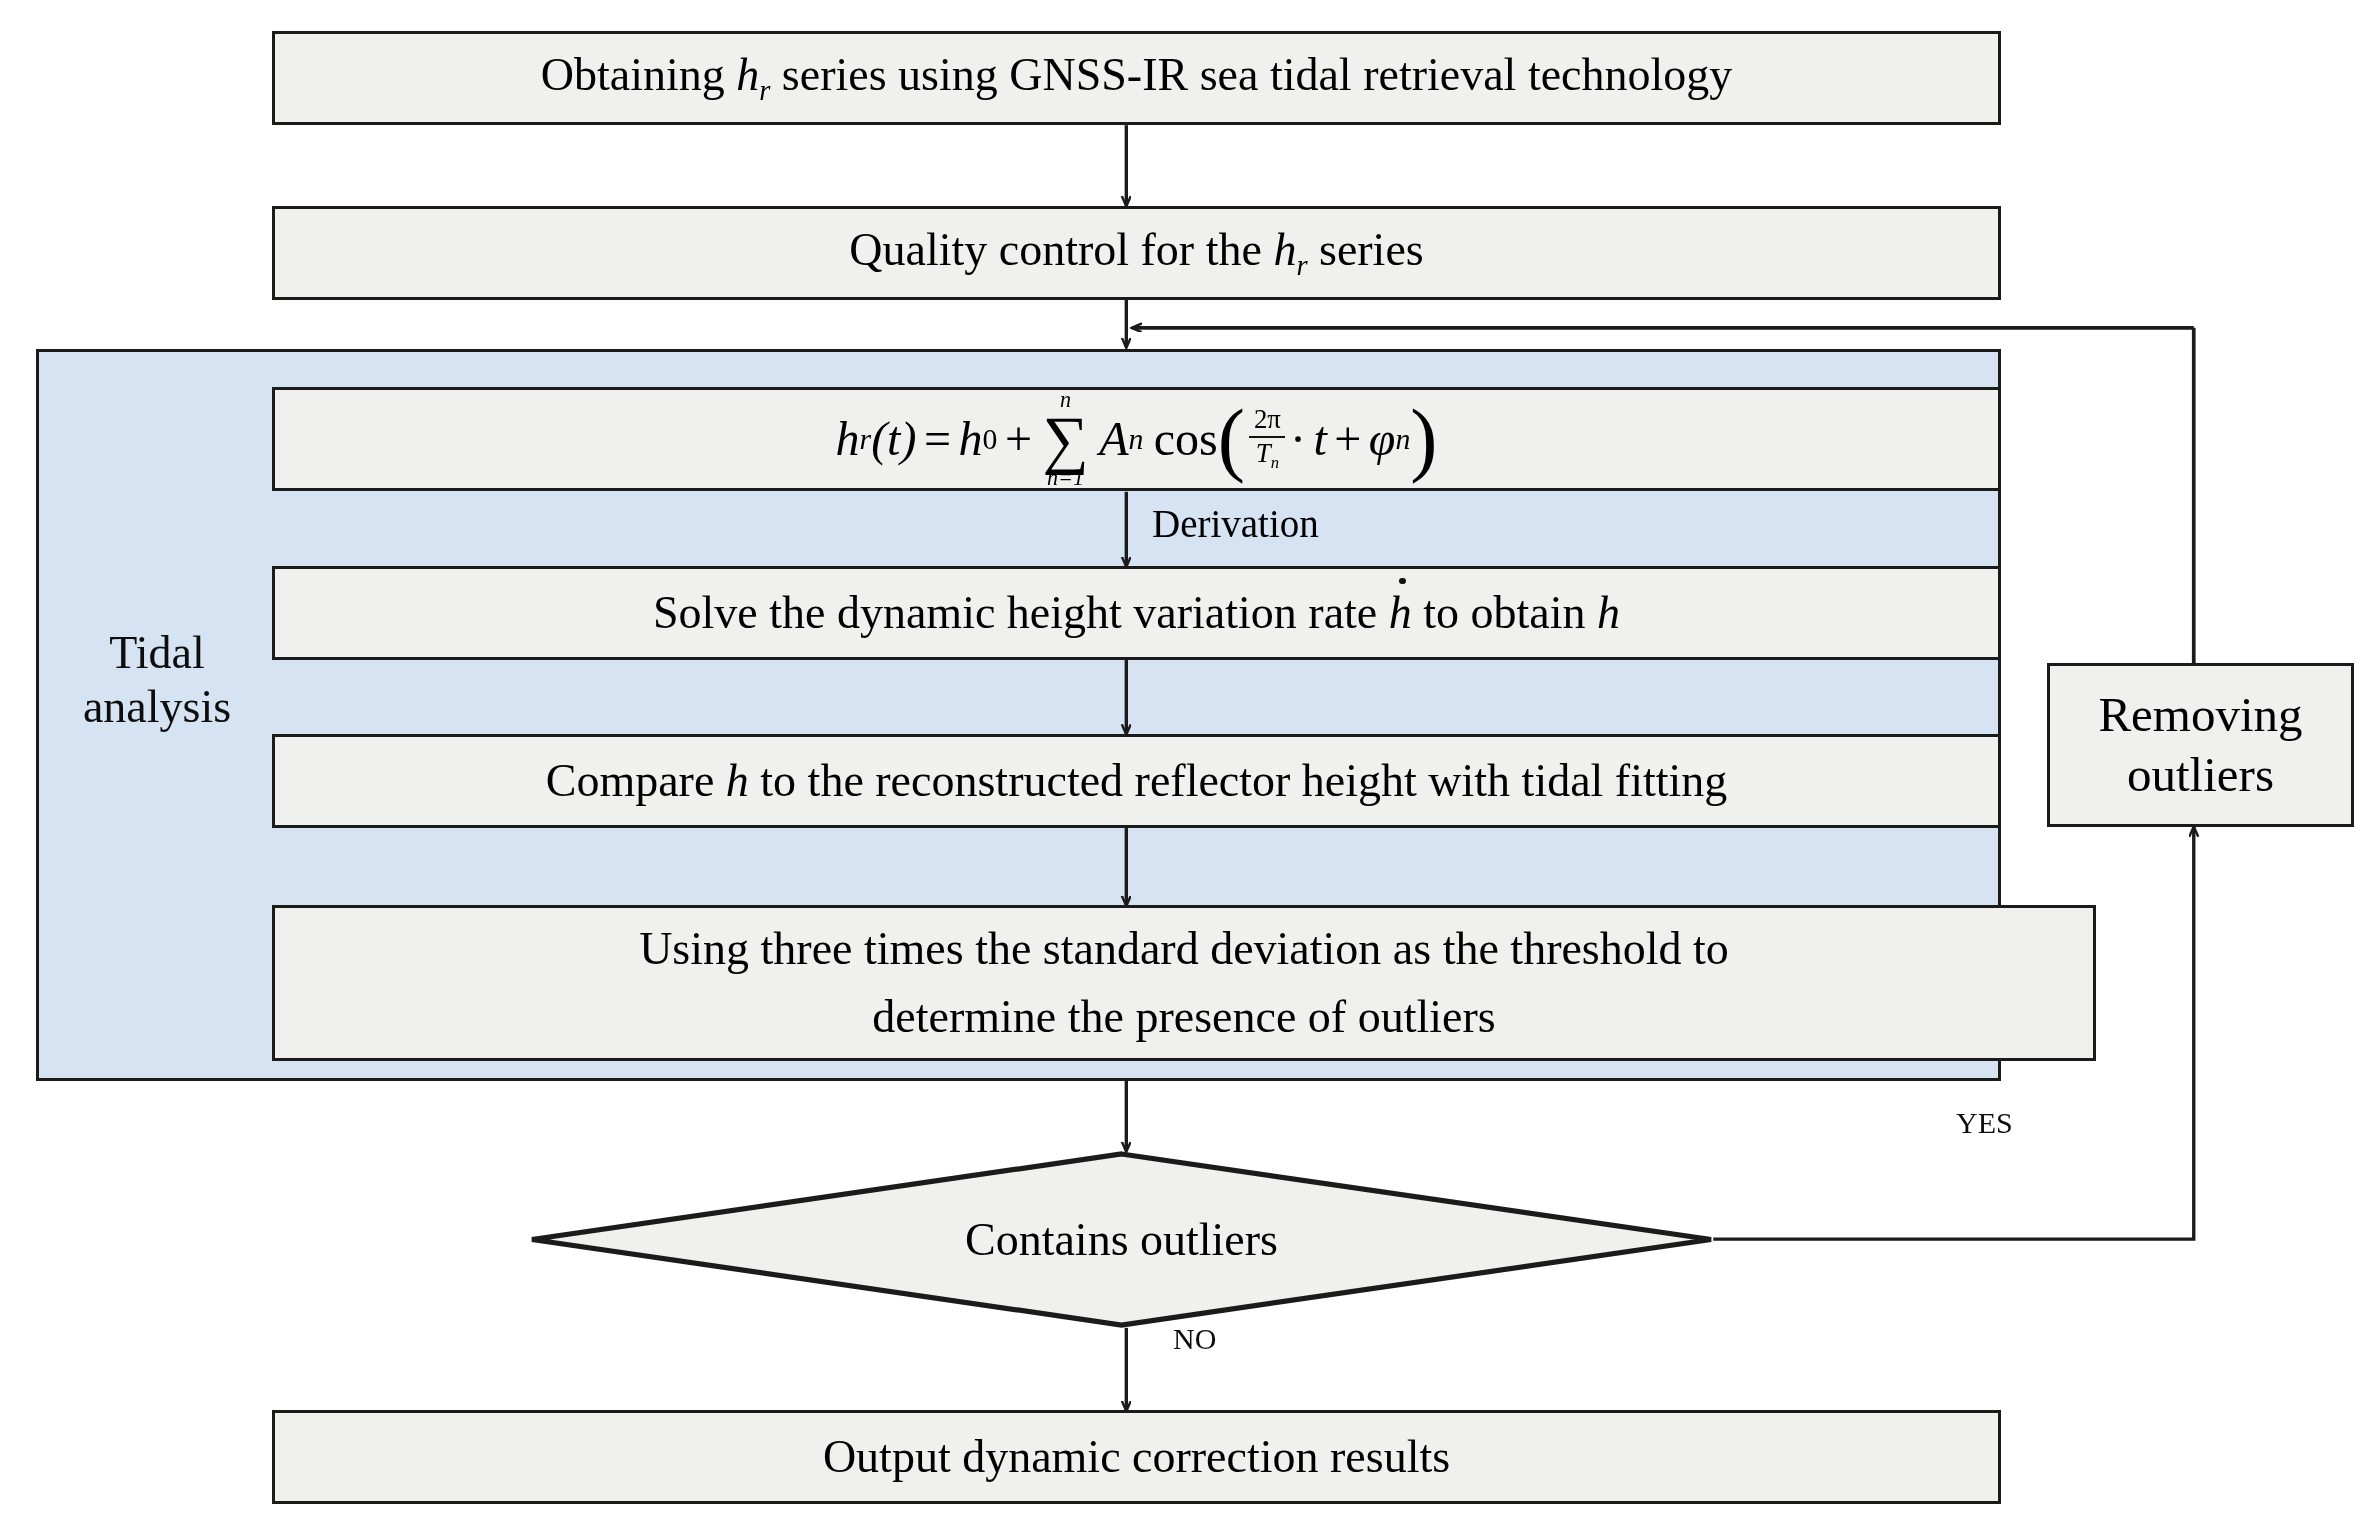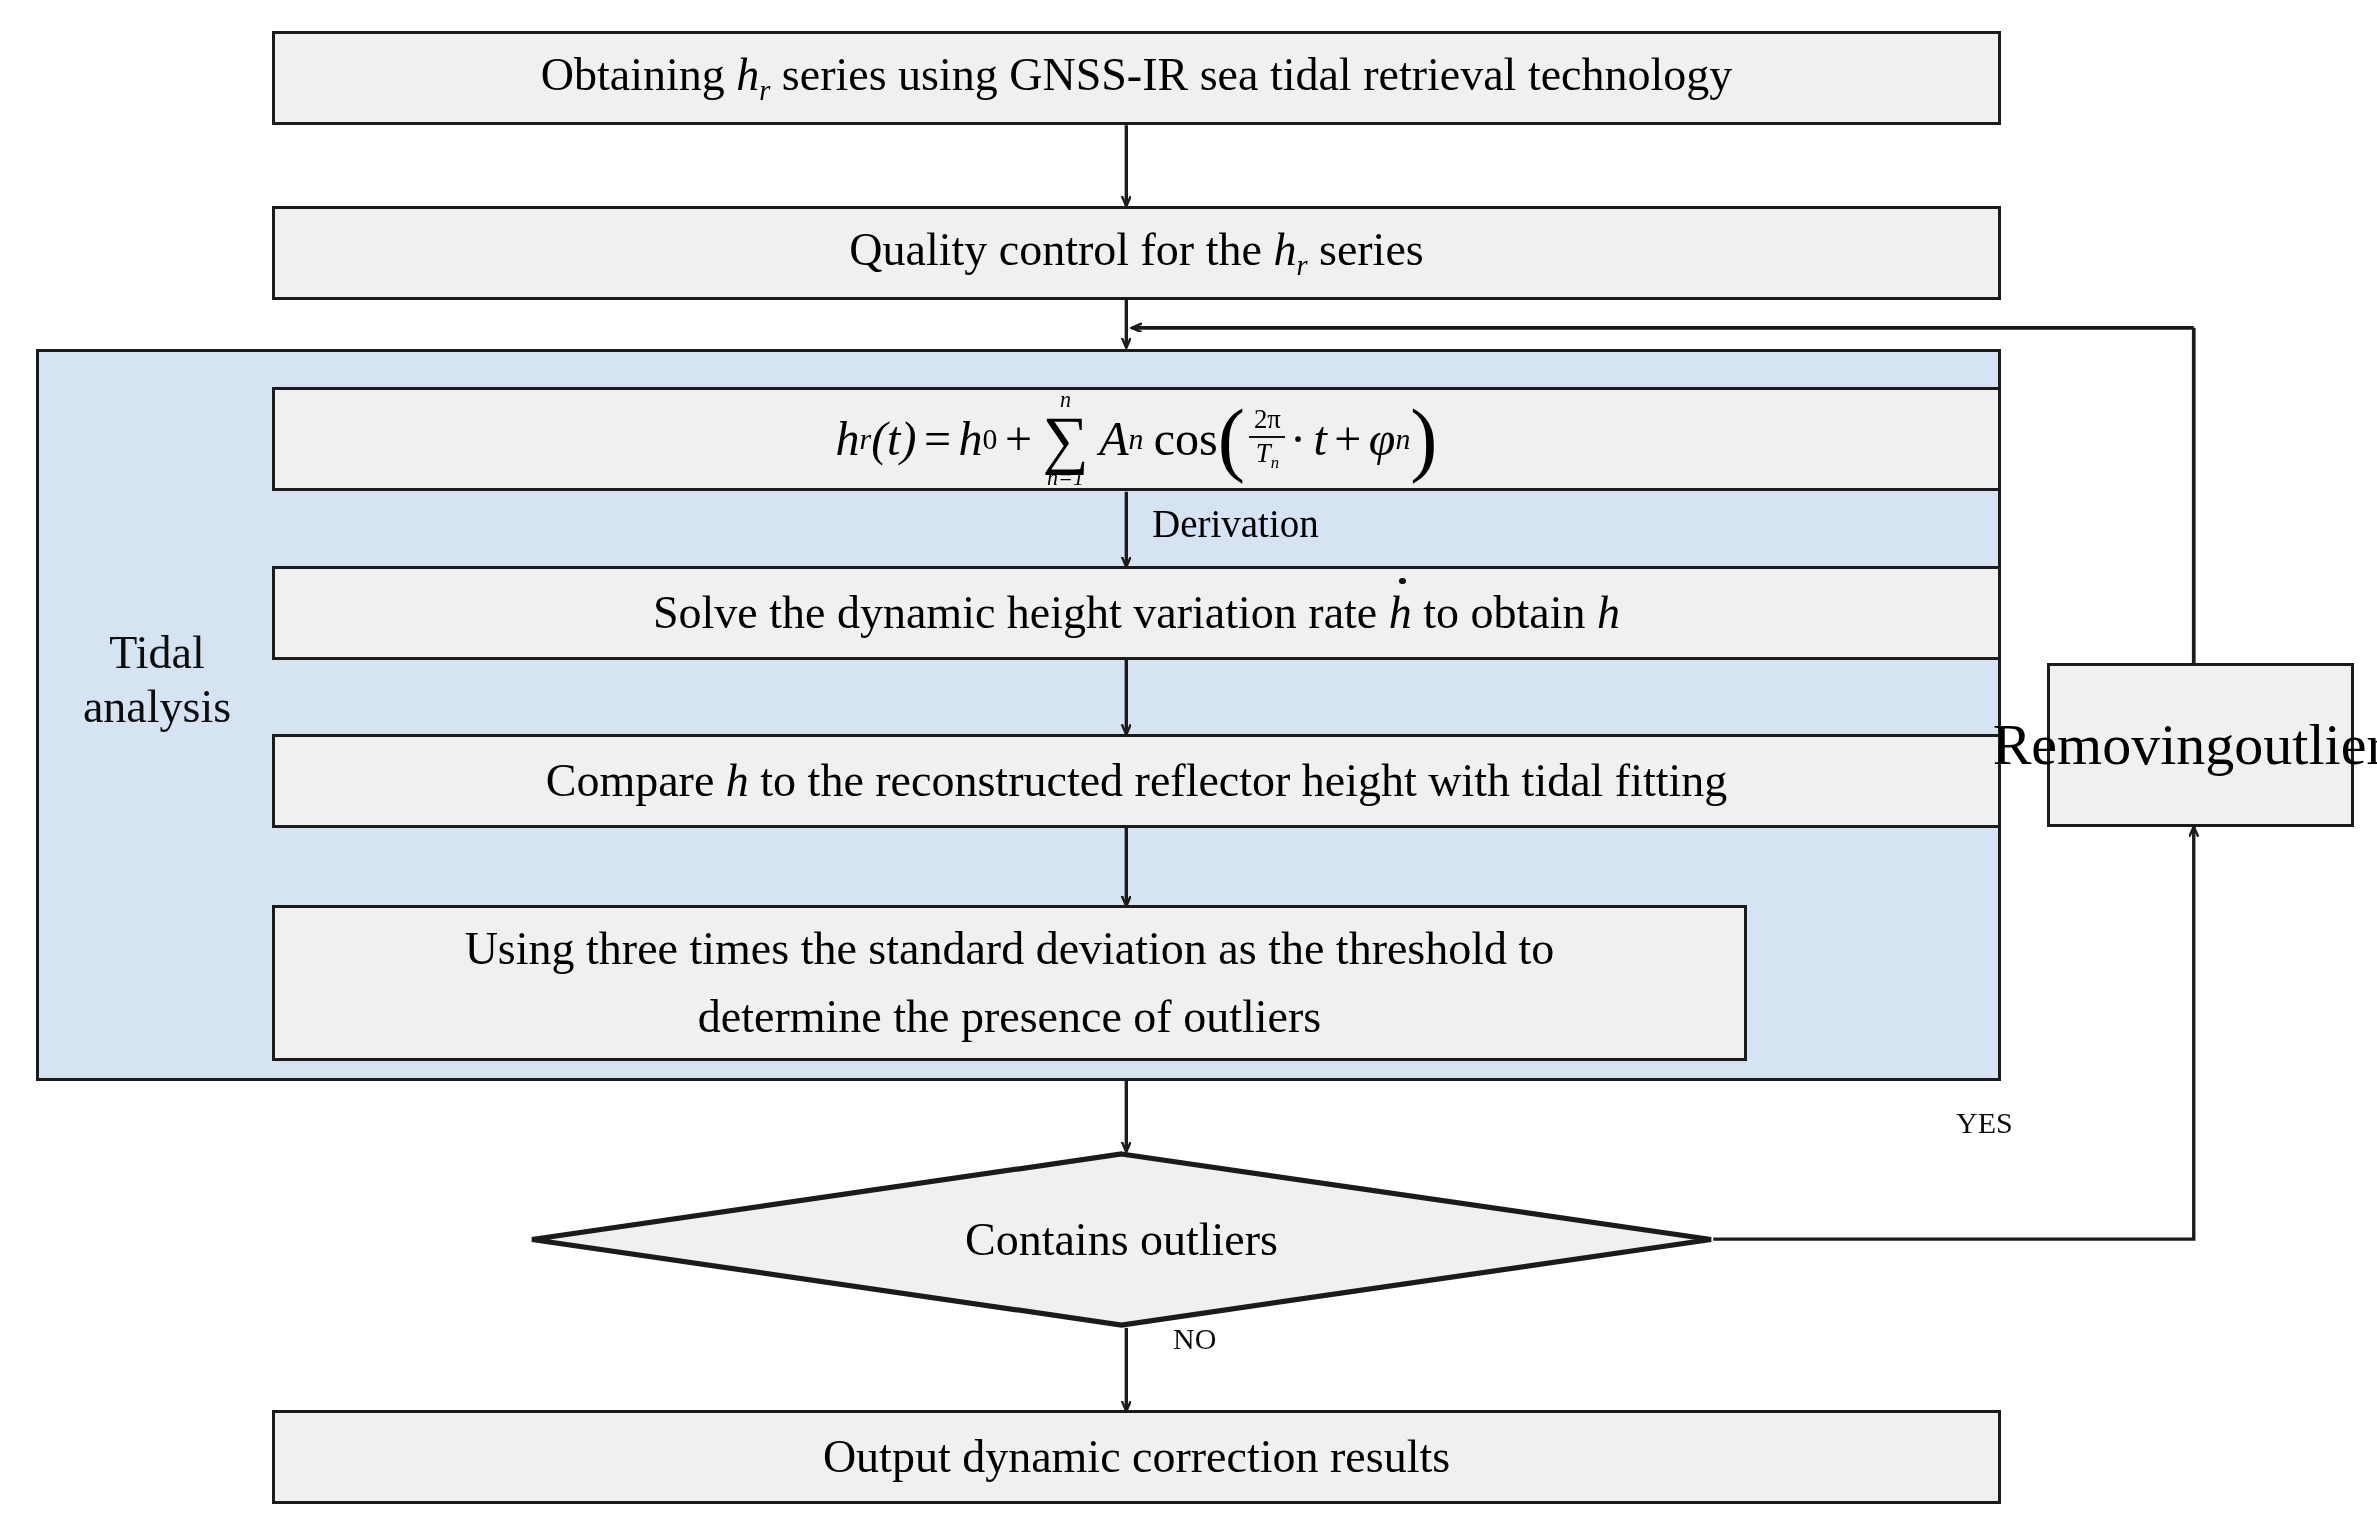--- a/index.html
+++ b/index.html
@@ -229,33 +229,33 @@
       <span>Compare </span><span class="mi">h</span><span> to the reconstructed reflector height with tidal fitting</span>
     </span>
   </div>
 
   <div class="box" style="left:272px; top:566px; width:1729px; height:94px;">
     <span>
       <span>Solve the dynamic height variation rate </span><span class="dotted">h</span><span> to obtain </span><span class="mi">h</span>
     </span>
   </div>
 
-  <div class="box" style="left:272px; top:905px; width:1475px; height:156px; flex-direction:column;gap:12px;">
+  <div class="box" style="left:272px; top:905px; width:1824px; height:156px; flex-direction:column;gap:12px;">
     <div>Using three times the standard deviation as the threshold to</div>
     <div>determine the presence of outliers</div>
   </div>
 
   <div class="diamond-wrap" style="left:529px; top:1151px; width:1185px; height:177px;">
     <svg width="1185" height="177" viewBox="0 0 1590 238" preserveAspectRatio="none">
       <polygon points="795,4 1586,119 795,234 4,119" fill="#f0f0ef" stroke="#1b1b1b" stroke-width="7"></polygon>
     </svg>
     <div class="diamond-text">Contains outliers</div>
   </div>
 
-  <div class="box" style="left:2047px; top:663px; width:307px; height:164px; flex-direction:row; font-size:58px;">
+  <div class="box" style="left:2047px; top:663px; width:307px; height:164px; flex-direction:column; font-size:49px;">
     <div>Removing</div>
     <div>outliers</div>
   </div>
 
   <div class="edge-label" style="left:1956px; top:1106px;">YES</div>
 
   <div class="edge-label" style="left:1173px; top:1322px;">NO</div>
 
   <div class="box" style="left:272px; top:1410px; width:1729px; height:94px;">
     <span>Output dynamic correction results</span>

